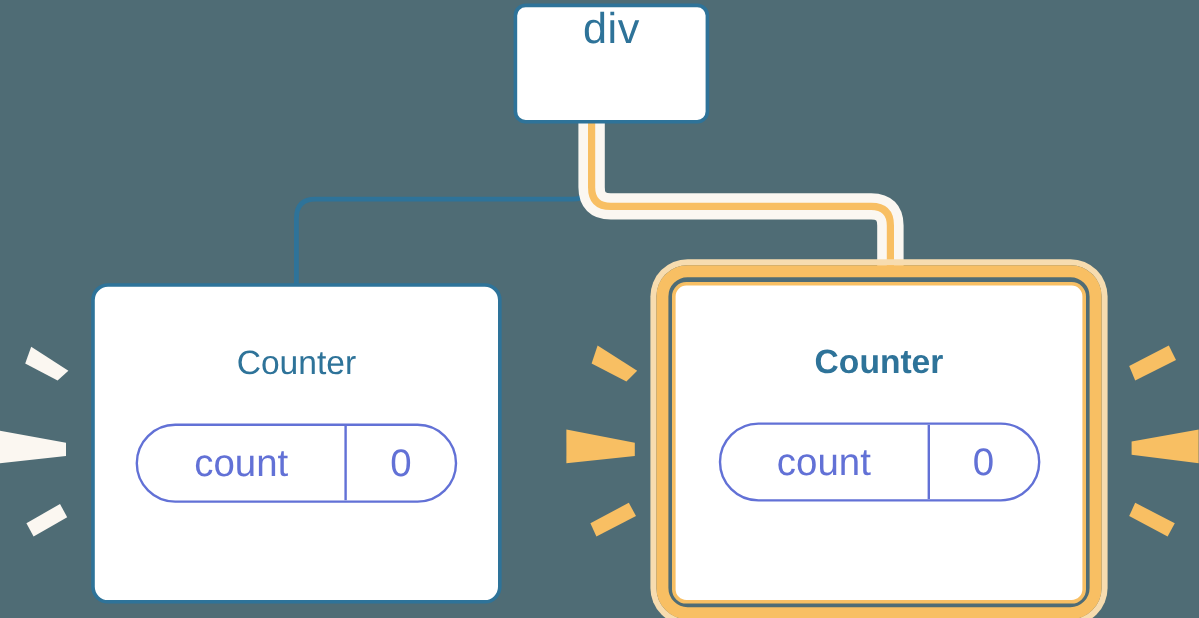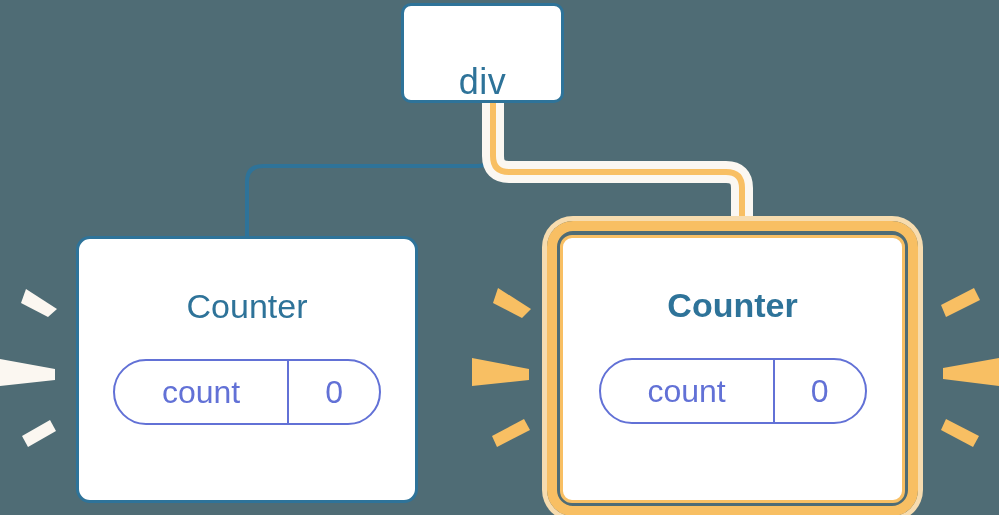--- a/index.html
+++ b/index.html
@@ -29,28 +29,28 @@
     height: 515px;
     overflow: visible;
   }
   .node {
     position: absolute;
     background: #ffffff;
     box-sizing: border-box;
   }
   
   #div-node {
-    left: 401px;
+    left: 428px;
     top: 3px;
     width: 163px;
     height: 100px;
     border: 3px solid #2e7399;
     border-radius: 10px;
     display: flex;
-    align-items: flex-end;
+    align-items: flex-start;
     justify-content: center;
   }
   #div-node .node-title {
     color: #2e7399;
     font-size: 36px;
     font-weight: 400;
     letter-spacing: 0.5px;
     line-height: 1;
   }
   
@@ -86,21 +86,21 @@
     height: 295px;
     border: 10px solid #f8bf63;
     border-radius: 26px;
     box-sizing: border-box;
     box-shadow: 0 0 0 5px #f7dcaf;
     background: transparent;
     pointer-events: none;
   }
   .counter-title {
     color: #2e7399;
-    font-size: 34px;
+    font-size: 28px;
     line-height: 1;
     margin-top: 50px;
   }
   #counter-left .counter-title { font-weight: 400; }
   #counter-right .counter-title { font-weight: 700; }
 
   
   .state-pill {
     margin-top: 36px;
     height: 66px;

